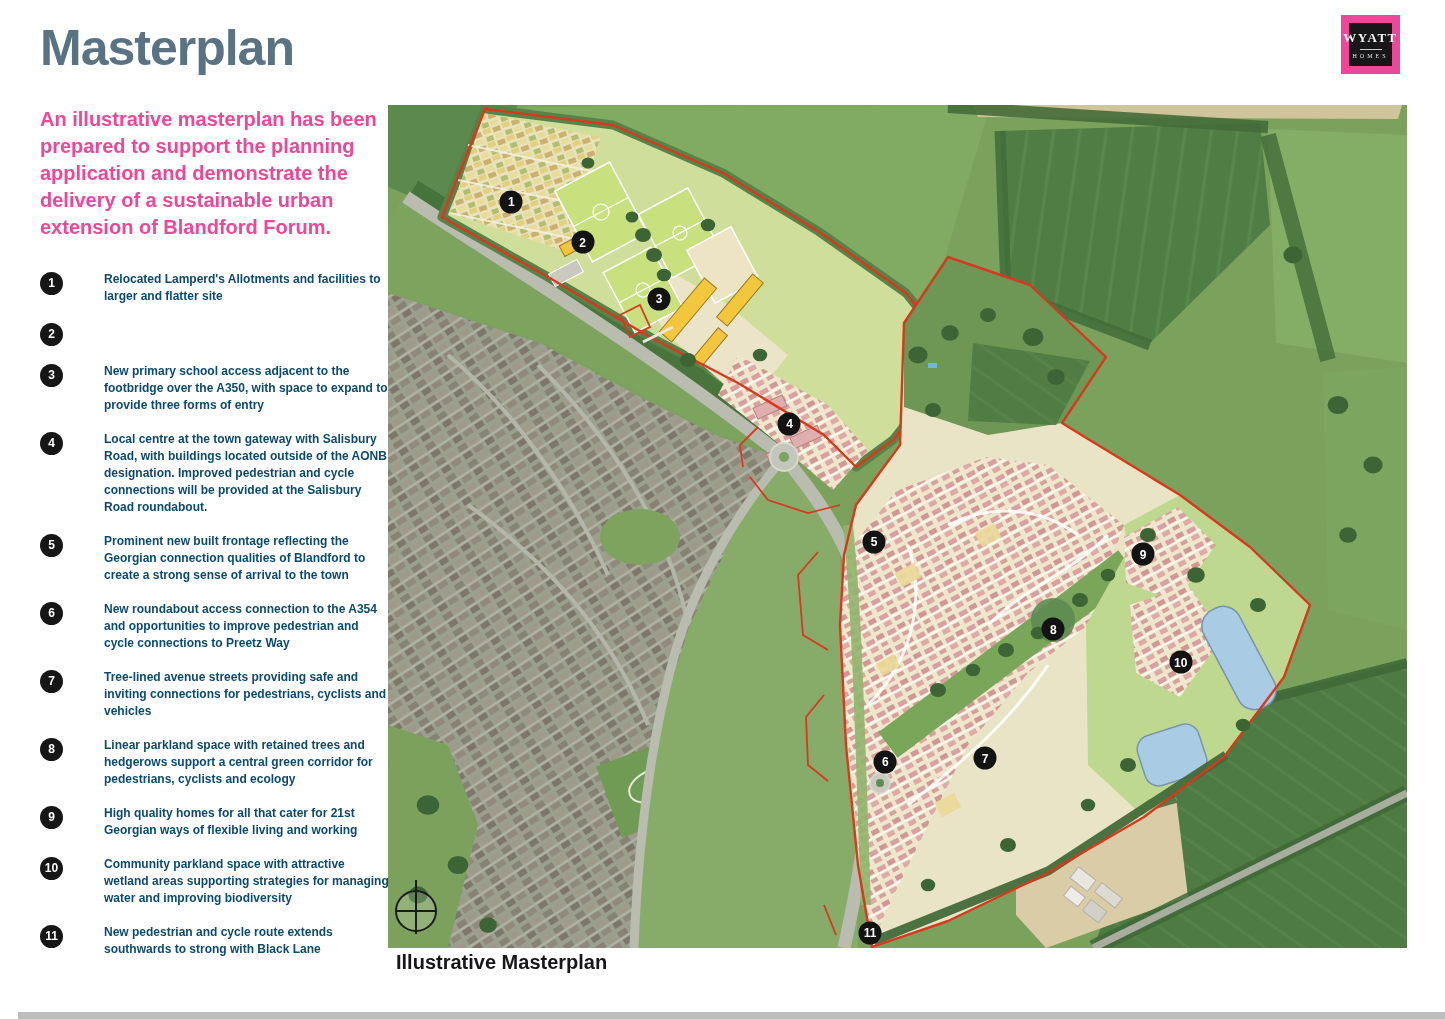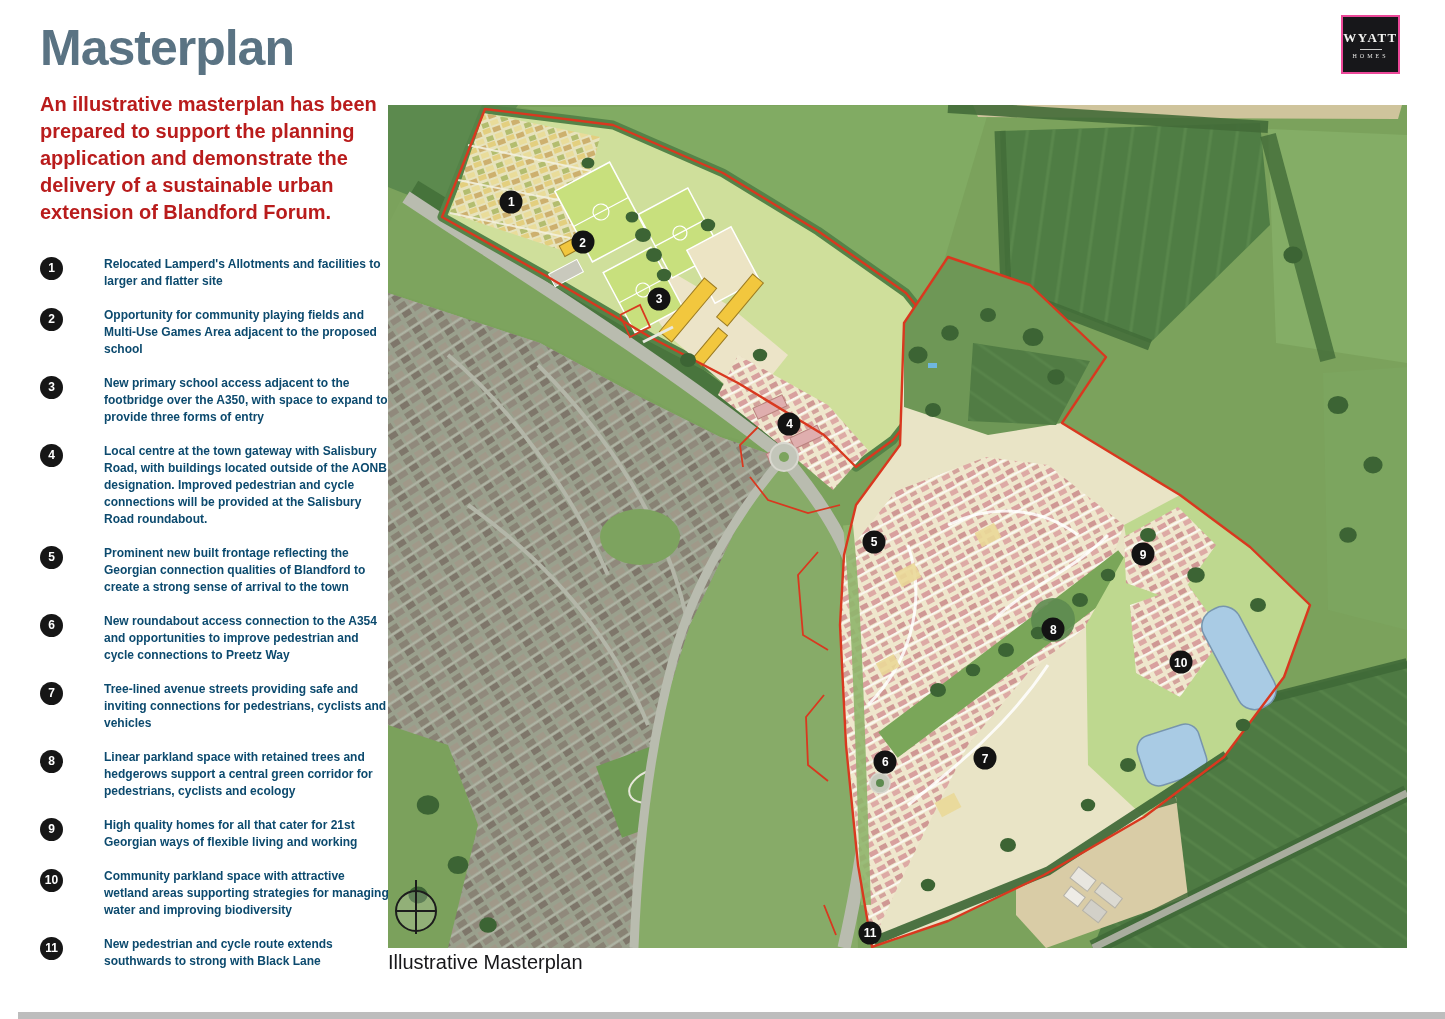--- a/index.html
+++ b/index.html
@@ -1,59 +1,58 @@
 <!DOCTYPE html>
 <html><head>
 <meta charset="utf-8">
 <style>
   html,body{margin:0;padding:0;background:#ffffff;}
   .page{position:relative;width:1445px;height:1019px;background:#ffffff;overflow:hidden;
         font-family:"Liberation Sans",sans-serif;}
   
   .sidebar{position:absolute;left:40px;top:22px;width:352px;}
-  .title{font-size:50px;font-weight:bold;color:#5a7383;letter-spacing:-1px;line-height:1.05;margin:0 0 16px 0;}
-  .intro{font-size:20px;line-height:27px;font-weight:bold;color:#b91c1c;margin:0 0 30px 0;width:340px;}
+  .title{font-size:50px;font-weight:bold;color:#5a7383;letter-spacing:-1px;line-height:1.05;margin:0 0 31px 0;}
+  .intro{font-size:20px;line-height:27px;font-weight:bold;color:#ec4899;margin:0 0 30px 0;width:340px;}
   .legend{display:flex;flex-direction:column;gap:17px;}
   .legend-row{display:flex;gap:13px;align-items:flex-start;}
   .badge{flex:0 0 auto;width:23px;height:23px;border-radius:50%;background:#161616;color:#ffffff;
          font-size:12px;font-weight:bold;display:flex;align-items:center;justify-content:center;margin-top:1px;}
   .legend-text{font-size:12px;line-height:17px;font-weight:bold;color:#0c4a6e;width:312px;margin-left:28px;}
   
   .logo{position:absolute;left:1341px;top:15px;width:59px;height:59px;background:#17171a;
-        border:2px solid #ec4899;box-sizing:border-box;display:flex;flex-direction:column;
+        border:8px solid #ec4899;box-sizing:border-box;display:flex;flex-direction:column;
         align-items:center;justify-content:center;}
   .logo-line1{font-family:"Liberation Serif",serif;color:#f4f4f2;font-size:13px;letter-spacing:1.5px;font-weight:bold;}
   .logo-rule{width:22px;height:1px;background:#cfcfcf;margin:3px 0 3px 0;}
   .logo-line2{font-family:"Liberation Serif",serif;color:#e6e6e4;font-size:6px;letter-spacing:3px;}
   
   .map-area{position:absolute;left:388px;top:105px;width:1019px;height:843px;background:#7ba25c;}
   .map-area svg{display:block;width:100%;height:100%;}
   .map-markers{position:absolute;inset:0;}
   .map-marker{position:absolute;width:23px;height:23px;border-radius:50%;background:#131313;color:#ffffff;
               font-size:12px;font-weight:bold;display:flex;align-items:center;justify-content:center;
               transform:translate(-50%,-50%);}
-  .map-caption{position:absolute;left:388px;top:951px;font-size:20px;font-weight:normal;color:#17171a;}
+  .map-caption{position:absolute;left:396px;top:951px;font-size:20px;font-weight:bold;color:#17171a;}
   .footer-bar{position:absolute;left:18px;right:0;bottom:0;height:7px;background:#bdbdbd;}
 </style>
 </head>
 <body>
 
 <div class="page">
 
   <div class="sidebar">
     <h1 class="title">Masterplan</h1>
     <p class="intro">An illustrative masterplan has been prepared to support the planning application and demonstrate the delivery of a sustainable urban extension of Blandford Forum.</p>
     <div class="legend">
         <div class="legend-row">
           <span class="badge">1</span>
           <span class="legend-text">Relocated Lamperd's Allotments and facilities to larger and flatter site</span>
         </div>
         <div class="legend-row">
           <span class="badge">2</span>
-          <span class="legend-text">Opportunity for community playing fields and Multi-Use Games Area adjacent to the proposed school</span>
         </div>
         <div class="legend-row">
           <span class="badge">3</span>
           <span class="legend-text">New primary school access adjacent to the footbridge over the A350, with space to expand to provide three forms of entry</span>
         </div>
         <div class="legend-row">
           <span class="badge">4</span>
           <span class="legend-text">Local centre at the town gateway with Salisbury Road, with buildings located outside of the AONB designation. Improved pedestrian and cycle connections will be provided at the Salisbury Road roundabout.</span>
         </div>
         <div class="legend-row">

